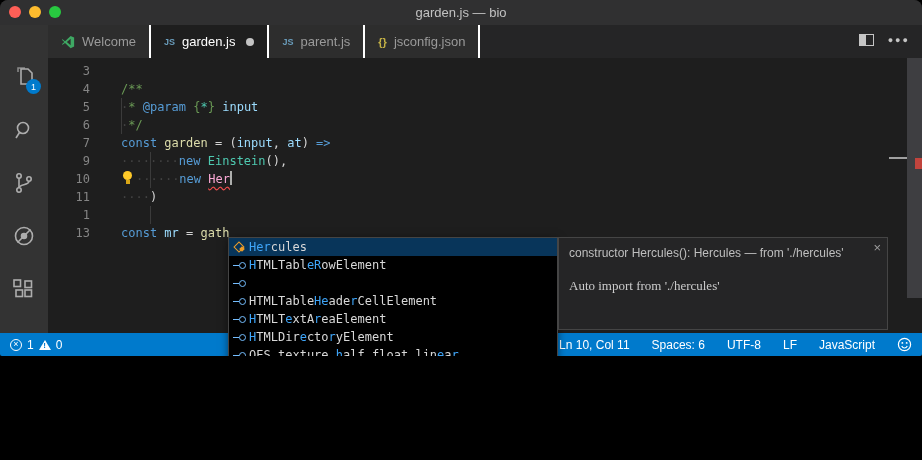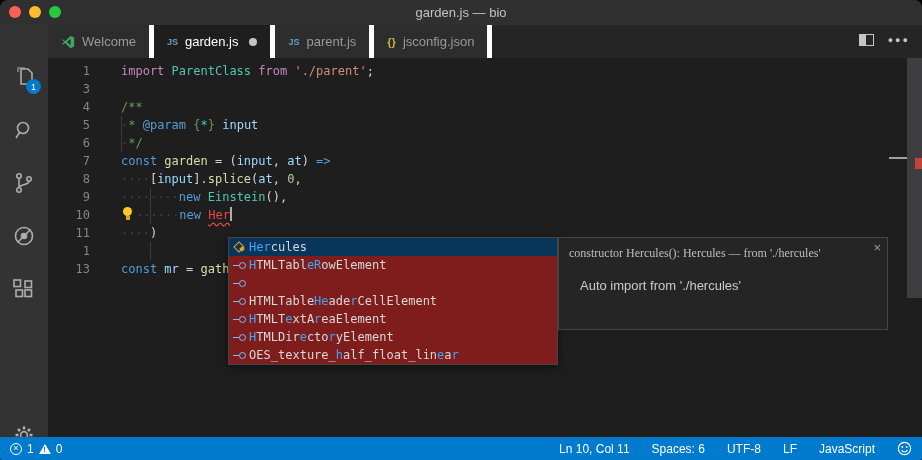--- a/index.html
+++ b/index.html
@@ -1,18 +1,18 @@
 <!DOCTYPE html>
 <html><head>
 <meta charset="utf-8">
 <style>
   * { margin:0; padding:0; box-sizing:border-box; }
   html,body { background:#000; }
   body { font-family:"Liberation Sans", sans-serif; }
-  .window { position:relative; width:922px; height:460px; background:#1E1E1E; overflow:hidden;
+  .window { position:relative; width:922px; height:356px; background:#1E1E1E; overflow:hidden;
             border-radius:8px 8px 2px 2px;padding-left:28px; }
 
   
   .titlebar { position:absolute; top:0; left:0; right:0; height:25px; background:#303031;
               display:flex; align-items:center; justify-content:center; }
   .traffic { position:absolute; left:9px; top:6px; display:flex; gap:8px; }
   .tl { width:12px; height:12px; border-radius:50%; }
   .tl.red{ background:#FF5F57; } .tl.yellow{ background:#FEBC2E; } .tl.green{ background:#28C840; }
   .title-text { color:#C2C2C2; font-size:13px; }
 
@@ -20,80 +20,80 @@
   .activitybar { position:absolute; left:0; top:25px; bottom:23px; width:48px; background:#333333; }
   .act-icon { position:absolute; left:12px; width:24px; height:24px; }
   .act-icon svg { width:24px; height:24px; stroke:#ADADAD; fill:none; stroke-width:1.6; }
   .badge { position:absolute; left:26px; top:54px; width:15px; height:15px; border-radius:50%;
            background:#007ACC; color:#fff; font-size:9px; display:flex; align-items:center;
            justify-content:center; z-index:2; }
 
   
   .tabbar { position:absolute; left:48px; top:25px; right:0; height:33px; background:#252526; display:flex; }
   .tab { height:33px; display:flex; align-items:center; gap:7px; padding:0 13px; background:#2D2D2D;
-         border-right:5px solid #ffffff; font-size:13px; color:#9A9A9A; cursor:default; }
+         border-right:2px solid #ffffff; font-size:13px; color:#9A9A9A; cursor:default; }
   .tab.active { background:#1E1E1E; color:#FFFFFF; }
   .tab-icon-js { font-size:9px; font-weight:bold; color:#6A9DBC; letter-spacing:0; }
   .tab-icon-braces { font-size:11px; font-weight:bold; color:#C5B246; }
   .tab-dot { width:8px; height:8px; border-radius:50%; background:#C4C4C4; margin-left:4px; }
   .vscode-logo { width:14px; height:14px; display:inline-block; }
   .tab-actions { position:absolute; right:12px; top:34px; display:flex; gap:14px; align-items:center; }
   .split-icon { width:15px; height:12px; border:1px solid #C5C5C5; position:relative; }
   .split-icon::before { content:""; position:absolute; left:0; top:0; bottom:0; width:6px; background:#C5C5C5; }
   .more-icon { color:#C5C5C5; font-size:9px; letter-spacing:2px; line-height:12px; }
 
   
   .editor { position:absolute; left:48px; top:58px; right:0; bottom:23px; background:#1E1E1E;
             font-family:"DejaVu Sans Mono", monospace; font-size:12px; line-height:18px; padding-top:4px; }
   .line { height:18px; white-space:pre; }
   .ln { display:inline-block; width:42px; text-align:right; color:#858585; }
   .ltext { margin-left:31px; }
   .tok-k{color:#C586C0} .tok-t{color:#4EC9B0} .tok-s{color:#CE9178} .tok-b{color:#569CD6}
   .tok-v{color:#9CDCFE} .tok-f{color:#DCDCAA} .tok-n{color:#B5CEA8} .tok-c{color:#6A9955}
   .tok-p{color:#D4D4D4} .tok-w{color:#424242}
-  .tok-e{color:#ef4444; text-decoration:underline; text-decoration-style:wavy;
+  .tok-e{color:#f9a8d4; text-decoration:underline; text-decoration-style:wavy;
          text-decoration-color:#F14C4C; text-underline-offset:3px; text-decoration-skip-ink:none;}
   .guide{display:inline-block; width:0; border-left:1px solid #3B3B3B; height:18px;
          vertical-align:top; margin-right:-1px;}
   .cursor{display:inline-block; width:2px; height:14px; background:#AEAFAD; vertical-align:-2px;}
   .bulb{display:inline-block; width:15px; height:14px; position:relative; vertical-align:-2px;}
   .bulb::before{content:""; position:absolute; left:2px; top:0; width:9px; height:9px;
                 border-radius:50%; background:#FFC928; }
   .bulb::after{content:""; position:absolute; left:4.5px; top:9px; width:4px; height:4px; background:#D9A616;}
 
   
   .scroll-slider { position:absolute; right:0; top:58px; width:15px; height:240px; background:#3E3E41; }
   .ruler-cursor { position:absolute; right:15px; top:157px; width:18px; height:2px; background:#A0A0A0; }
   .ruler-error { position:absolute; right:0; top:158px; width:7px; height:11px; background:#C1443D; }
 
   
-  .suggest { position:absolute; left:228px; top:237px; width:330px; background:#7f1d1d;
+  .suggest { position:absolute; left:228px; top:237px; width:330px; background:#000000;
              border:1px solid #454545; z-index:10; font-family:"DejaVu Sans Mono", monospace;
              font-size:12px; box-shadow:0 2px 8px rgba(0,0,0,.5);text-align:right; }
   .sug-row { height:18px; line-height:18px; display:flex; align-items:center; color:#D8D8D8;
              white-space:pre; cursor:default; }
   .sug-row.selected { background:#08355A; }
   .sug-hl { color:#3FA5F8; }
   .sug-icon { width:20px; display:inline-flex; justify-content:center; align-items:center; flex:none; }
   .icon-interface { width:13px; height:7px; position:relative; }
   .icon-interface::before { content:""; position:absolute; right:0; top:0; width:5px; height:5px;
       border:1.5px solid #75BEFF; border-radius:50%; }
   .icon-interface::after { content:""; position:absolute; left:0; top:3px; width:6px; height:1.5px; background:#75BEFF; }
   .icon-class { width:10px; height:10px; position:relative; }
   .icon-class::before { content:""; position:absolute; left:1px; top:1px; width:6px; height:6px;
       border:1.5px solid #EE9D28; transform:rotate(45deg); }
   .icon-class::after { content:""; position:absolute; left:6px; top:5px; width:4px; height:4px;
       background:#EE9D28; transform:rotate(45deg); }
 
   
   .docpanel { position:absolute; left:558px; top:237px; width:330px; height:93px; background:#252526;
               border:1px solid #454545; z-index:10; padding:7px 22px 7px 10px; }
-  .doc-sig { font-family:Liberation Serif, serif; font-size:12px; line-height:17px;
+  .doc-sig { font-family:Liberation Sans, sans-serif; font-size:12px; line-height:17px;
              color:#BFBFBF; white-space:normal; word-break:break-all; }
-  .doc-detail { margin-top:16px; font-family:Liberation Sans, sans-serif; font-size:13px; color:#CCCCCC;margin-left:11px; }
+  .doc-detail { margin-top:16px; font-family:Liberation Serif, serif; font-size:13px; color:#CCCCCC; }
   .doc-close { position:absolute; right:6px; top:2px; color:#9E9E9E; font-size:13px; cursor:default; }
 
   
   .statusbar { position:absolute; left:0; right:0; bottom:0; height:23px; background:#007ACC;
                color:#FFFFFF; font-size:12px; display:flex; align-items:center; padding:0 10px; }
   .sb-left { display:flex; align-items:center; gap:5px; }
   .sb-right { margin-left:auto; display:flex; align-items:center; gap:22px; }
   .err-icon { width:12px; height:12px; border:1px solid #fff; border-radius:50%; display:inline-flex;
               align-items:center; justify-content:center; font-size:9px; line-height:1; }
   .warn-icon { width:0; height:0; border-left:6px solid transparent; border-right:6px solid transparent;
@@ -191,27 +191,25 @@
         <span class="tab-icon-braces">{}</span>
         <span>jsconfig.json</span>
       </div>
     </div>
   <div class="tab-actions">
     <div class="split-icon"></div>
     <div class="more-icon">●●●</div>
   </div>
 
   <div class="editor" id="code-lines">
-      <div class="line"><span class="ln">1</span><span class="ltext"><span class="tok-k">import </span><span class="tok-t">ParentClass</span><span class="tok-p"> </span><span class="tok-k">from </span><span class="tok-s">'./parent'</span><span class="tok-p">;</span></span></div>
       <div class="line"><span class="ln">3</span><span class="ltext"></span></div>
       <div class="line"><span class="ln">4</span><span class="ltext"><span class="tok-c">/**</span></span></div>
       <div class="line"><span class="ln">5</span><span class="ltext"><span class="guide"></span><span class="tok-w">·</span><span class="tok-c">* </span><span class="tok-b">@param</span><span class="tok-p"> </span><span class="tok-c">{</span><span class="tok-t">*</span><span class="tok-c">}</span><span class="tok-p"> </span><span class="tok-v">input</span></span></div>
       <div class="line"><span class="ln">6</span><span class="ltext"><span class="guide"></span><span class="tok-w">·</span><span class="tok-c">*/</span></span></div>
       <div class="line"><span class="ln">7</span><span class="ltext"><span class="tok-b">const</span><span class="tok-p"> </span><span class="tok-f">garden</span><span class="tok-p"> = (</span><span class="tok-v">input</span><span class="tok-p">, </span><span class="tok-v">at</span><span class="tok-p">) </span><span class="tok-b">=&gt;</span></span></div>
-      <div class="line"><span class="ln">8</span><span class="ltext"><span class="tok-w">····</span><span class="tok-p">[</span><span class="tok-v">input</span><span class="tok-p">].</span><span class="tok-f">splice</span><span class="tok-p">(</span><span class="tok-v">at</span><span class="tok-p">, </span><span class="tok-n">0</span><span class="tok-p">,</span></span></div>
       <div class="line"><span class="ln">9</span><span class="ltext"><span class="tok-w">····</span><span class="guide"></span><span class="tok-w">····</span><span class="tok-b">new</span><span class="tok-p"> </span><span class="tok-t">Einstein</span><span class="tok-p">(),</span></span></div>
       <div class="line"><span class="ln">10</span><span class="ltext"><span class="bulb"></span><span class="tok-w">··</span><span class="guide"></span><span class="tok-w">····</span><span class="tok-b">new</span><span class="tok-p"> </span><span class="tok-e">Her</span><span class="cursor"></span></span></div>
       <div class="line"><span class="ln">11</span><span class="ltext"><span class="tok-w">····</span><span class="tok-p">)</span></span></div>
       <div class="line"><span class="ln">1</span><span class="ltext"><span class="tok-p">&nbsp;&nbsp;&nbsp;&nbsp;</span><span class="guide"></span></span></div>
       <div class="line"><span class="ln">13</span><span class="ltext"><span class="tok-b">const</span><span class="tok-p"> </span><span class="tok-v">mr</span><span class="tok-p"> = </span><span class="tok-f">gath</span></span></div>
     </div>
 
   <div class="scroll-slider"></div>
   <div class="ruler-cursor"></div>
   <div class="ruler-error"></div>

